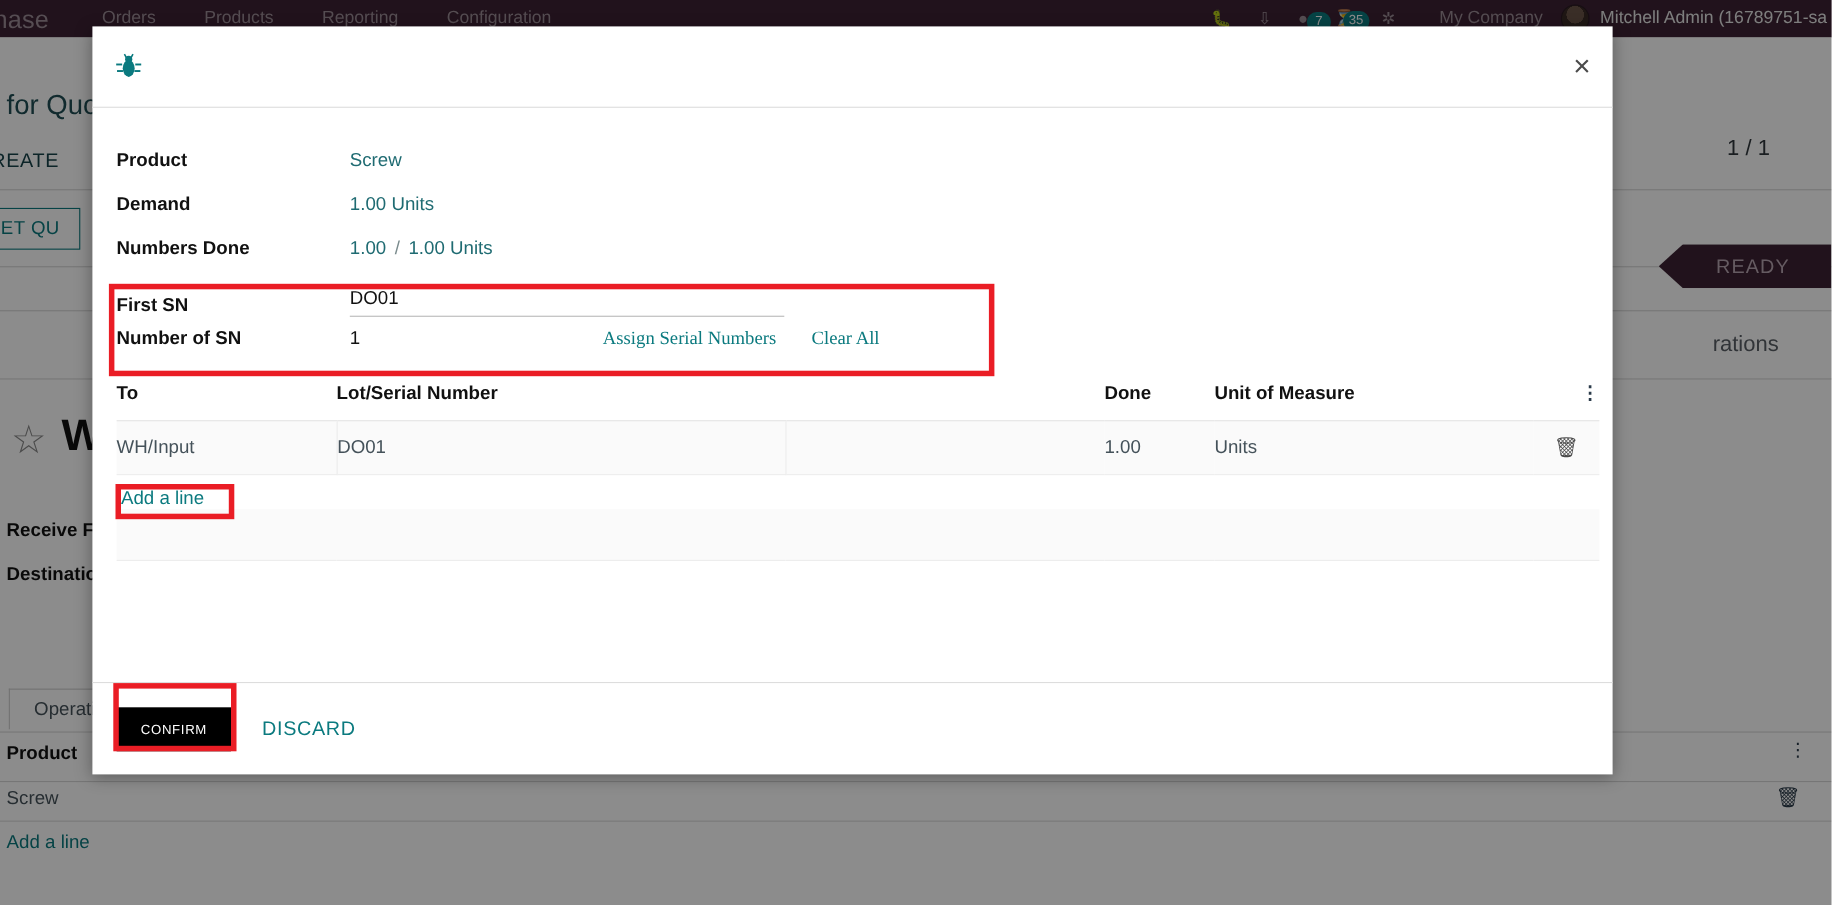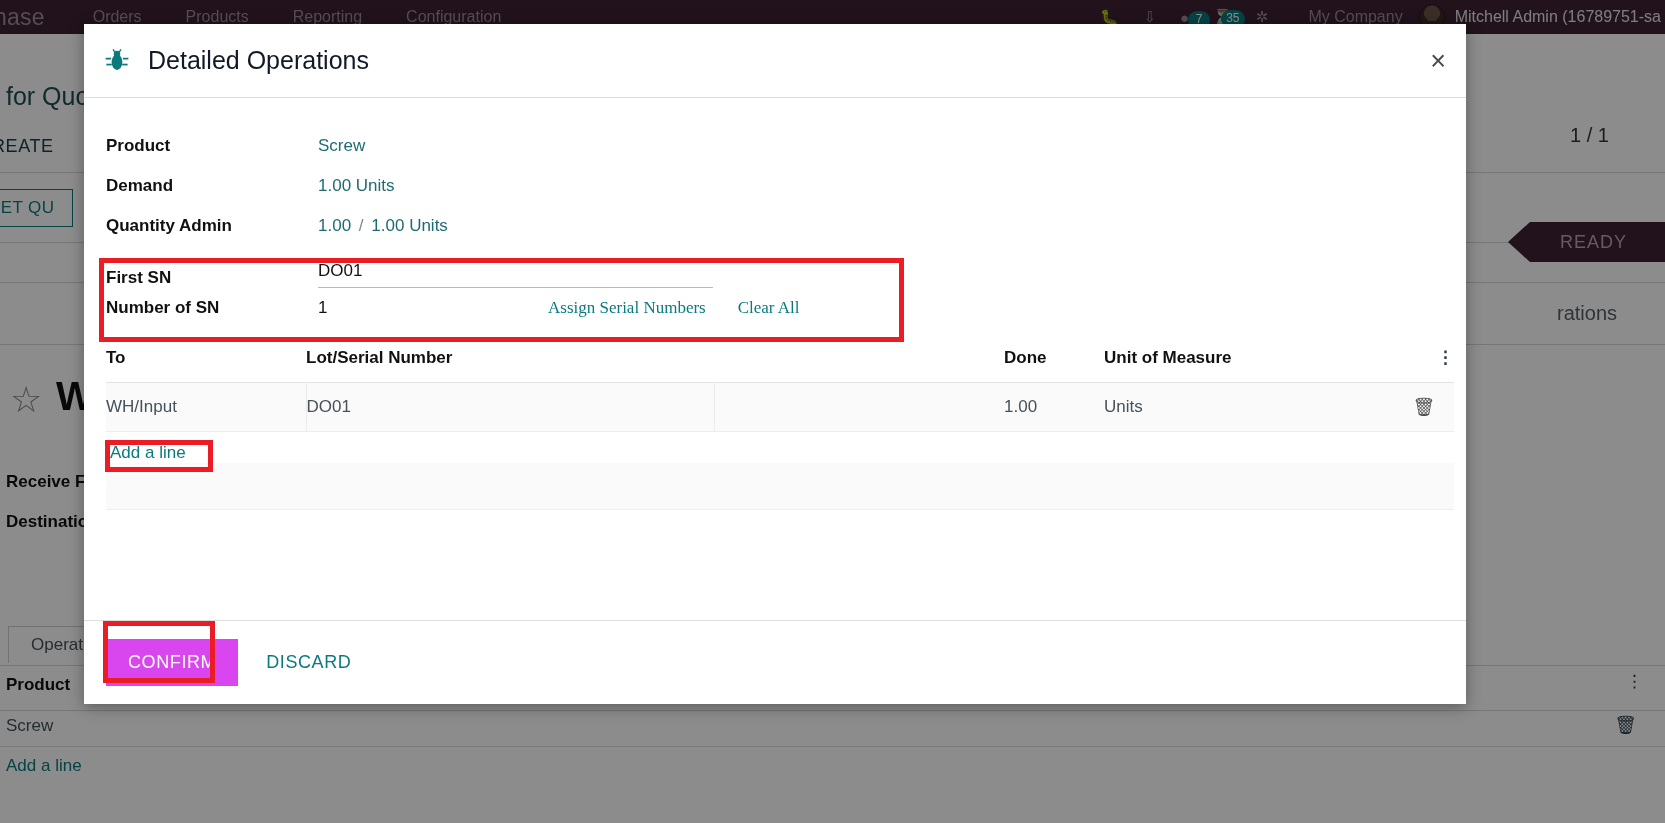--- a/index.html
+++ b/index.html
@@ -152,22 +152,22 @@
   .trash { color: #4a4a4a; font-size: 18px; text-align: center; }
   .ghost-row td { height: 46px; background: #fafafa; border-bottom: 1px solid #ededed; }
   .add-line-row { padding: 11px 0 0 4px; }
   .add-line { font-size: 17px; color: #0b7a7f; background: none; border: none; cursor: pointer; font-family: inherit; padding: 0;}
 
   .modal-footer {
     height: 84px; flex: 0 0 84px; border-top: 1px solid #dddddd;
     display: flex; align-items: center; padding: 0 22px;
   }
   .btn-confirm {
-    background: #d946ef; color: #ffffff; border: none; cursor: pointer;
-    font-size: 18px; letter-spacing: .6px; padding: 13px 22px; font-family: inherit;
+    background: #000000; color: #ffffff; border: none; cursor: pointer;
+    font-size: 12px; letter-spacing: .6px; padding: 13px 22px; font-family: inherit;
   }
   .btn-discard {
     background: none; border: none; color: #0b7a7f; cursor: pointer;
     font-size: 18px; letter-spacing: .6px; padding: 13px 16px; margin-left: 12px; font-family: inherit;
   }
 
   
   .hl { position: absolute; border: 5px solid #ea1d25; pointer-events: none; z-index: 60; }
   #hl-sn     { left: 99px;  top: 258px; width: 805px;  height: 84px; }
   #hl-addline{ left: 105px; top: 440px; width: 108px;  height: 32px; }
@@ -244,21 +244,20 @@
         <circle cx="12" cy="5.5" r="3"></circle>
         <rect x="11.3" y="6" width="1.4" height="14"></rect>
         <rect x="1.5" y="9" width="5" height="1.6"></rect>
         <rect x="17.5" y="9" width="5" height="1.6"></rect>
         <rect x="2.2" y="14.5" width="5" height="1.6"></rect>
         <rect x="16.8" y="14.5" width="5" height="1.6"></rect>
         <rect x="8.6" y="1" width="1.3" height="3.4" transform="rotate(-30 9.2 2.7)"></rect>
         <rect x="14.1" y="1" width="1.3" height="3.4" transform="rotate(30 14.8 2.7)"></rect>
       </g>
     </svg>
-    <div class="modal-title">Detailed Operations</div>
     <button class="modal-close">×</button>
   </div>
 
   <div class="modal-body">
 
     <div class="form-grid">
 
       <div class="form-row">
         <div class="form-label">Product</div>
         <div class="form-value">Screw</div>
@@ -266,21 +265,21 @@
 
       <div class="form-row">
         <div class="form-label">Demand</div>
         <div class="form-value">
           <span>1.00</span>
           <span>Units</span>
         </div>
       </div>
 
       <div class="form-row">
-        <div class="form-label">Quantity Admin</div>
+        <div class="form-label">Numbers Done</div>
         <div class="form-value">
           <span>1.00</span>
           <span class="sep">/</span>
           <span>1.00</span>
           <span>Units</span>
         </div>
       </div>
 
       <div class="sn-block">
         <div class="sn-input-row">

